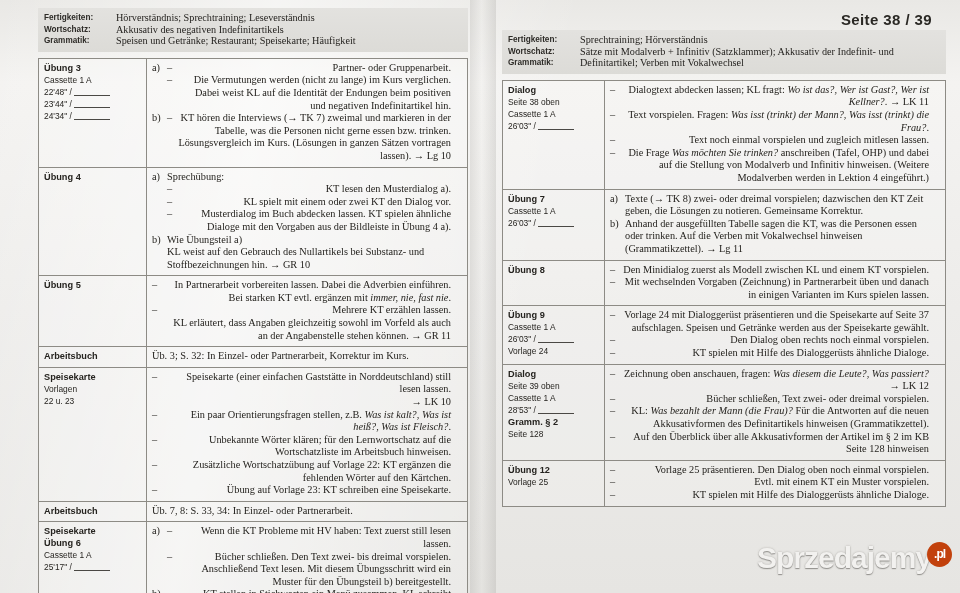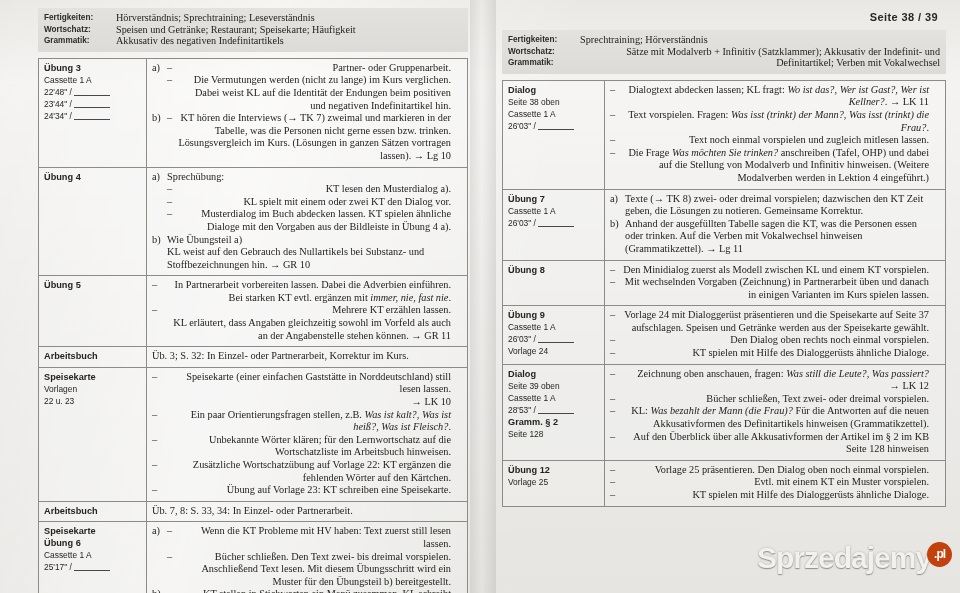--- a/index.html
+++ b/index.html
@@ -23,43 +23,43 @@
     background:linear-gradient(90deg,rgba(120,118,112,.16),rgba(180,178,172,.04) 45%,rgba(120,118,112,.18));
     pointer-events:none;
   }
   .page{
     position:absolute;top:0;
   }
   .page.left{left:0;width:484px;}
   .page.right{left:484px;width:476px;}
 
   .folio{
-    position:absolute;top:11px;right:22px;
+    position:absolute;top:11px;right:28px;
     font-family:"Liberation Sans", sans-serif;
-    font-weight:bold;font-size:11px;letter-spacing:.4px;color:#2a2824;margin-left:9px;
+    font-weight:bold;font-size:15px;letter-spacing:.4px;color:#2a2824;margin-left:9px;
   }
 
   
   .header{
     margin:8px 16px 0 38px;
     background:linear-gradient(180deg,#e3e2df,#dcdbd7);
     padding:4px 6px 5px 6px;
     display:flex;
   }
   .page.right .header{margin:30px 14px 0 18px;}
   .hdr-labels{
     width:72px;flex:0 0 72px;
     font-family:"Liberation Sans", sans-serif;
     font-size:8.2px;font-weight:bold;line-height:11.6px;color:#2d2b27;
   }
   .hdr-vals{
     flex:1;font-size:10.2px;line-height:11.6px;color:#201e1b;
   }
   .hdr-vals div{white-space:nowrap;overflow:hidden;}
-  .hdr-vals .wrap{white-space:normal;text-align:right;}
+  .hdr-vals .wrap{white-space:normal;}
 
   
   table.sheet{
     border-collapse:collapse;
     margin:6px 16px 0 38px;
     width:430px;
     background:rgba(255,255,255,.18);
     border:1px solid #8d8b85;
   }
   .page.right table.sheet{margin:6px 14px 0 18px;width:444px;}
@@ -119,22 +119,22 @@
 
 <div class="page left">
   <div class="header">
     <div class="hdr-labels">
       <div>Fertigkeiten:</div>
       <div>Wortschatz:</div>
       <div>Grammatik:</div>
     </div>
     <div class="hdr-vals">
       <div>Hörverständnis; Sprechtraining; Leseverständnis</div>
+      <div>Akkusativ des negativen Indefinitartikels</div>
       <div>Speisen und Getränke; Restaurant; Speisekarte; Häufigkeit</div>
-      <div>Akkusativ des negativen Indefinitartikels</div>
     </div>
   </div>
   <table class="sheet">
     <tbody>
         <tr>
           <td class="lbl">
             <div class="b t">Übung 3</div>
             <div class="t">Cassette 1 A</div>
             <div class="t">22'48" /<span class="rule"></span></div>
             <div class="t">23'44" /<span class="rule"></span></div>
@@ -340,21 +340,21 @@
             <div class="b t">Dialog</div>
             <div class="t">Seite 39 oben</div>
             <div class="t">Cassette 1 A</div>
             <div class="t">28'53" /<span class="rule"></span></div>
             <div class="t b">Gramm. § 2</div>
             <div class="t">Seite 128</div>
           </td>
           <td class="body">
             <div>
               <ul class="lines">
-                <li class="dash">Zeichnung oben anschauen, fragen: <i>Was still die Leute?, Was passiert?</i><br>→ LK 12</li>
+                <li class="dash">Zeichnung oben anschauen, fragen: <i>Was diesem die Leute?, Was passiert?</i><br>→ LK 12</li>
                 <li class="dash">Bücher schließen, Text zwei- oder dreimal vorspielen.</li>
                 <li class="dash">KL: <i>Was bezahlt der Mann (die Frau)?</i> Für die Antworten auf die neuen Akkusativformen des Definitartikels hinweisen (Grammatikzettel).</li>
                 <li class="dash">Auf den Überblick über alle Akkusativformen der Artikel im § 2 im KB Seite 128 hinweisen</li>
               </ul>
             </div>
           </td>
         </tr>
         <tr>
           <td class="lbl">
             <div class="b t">Übung 12</div>

